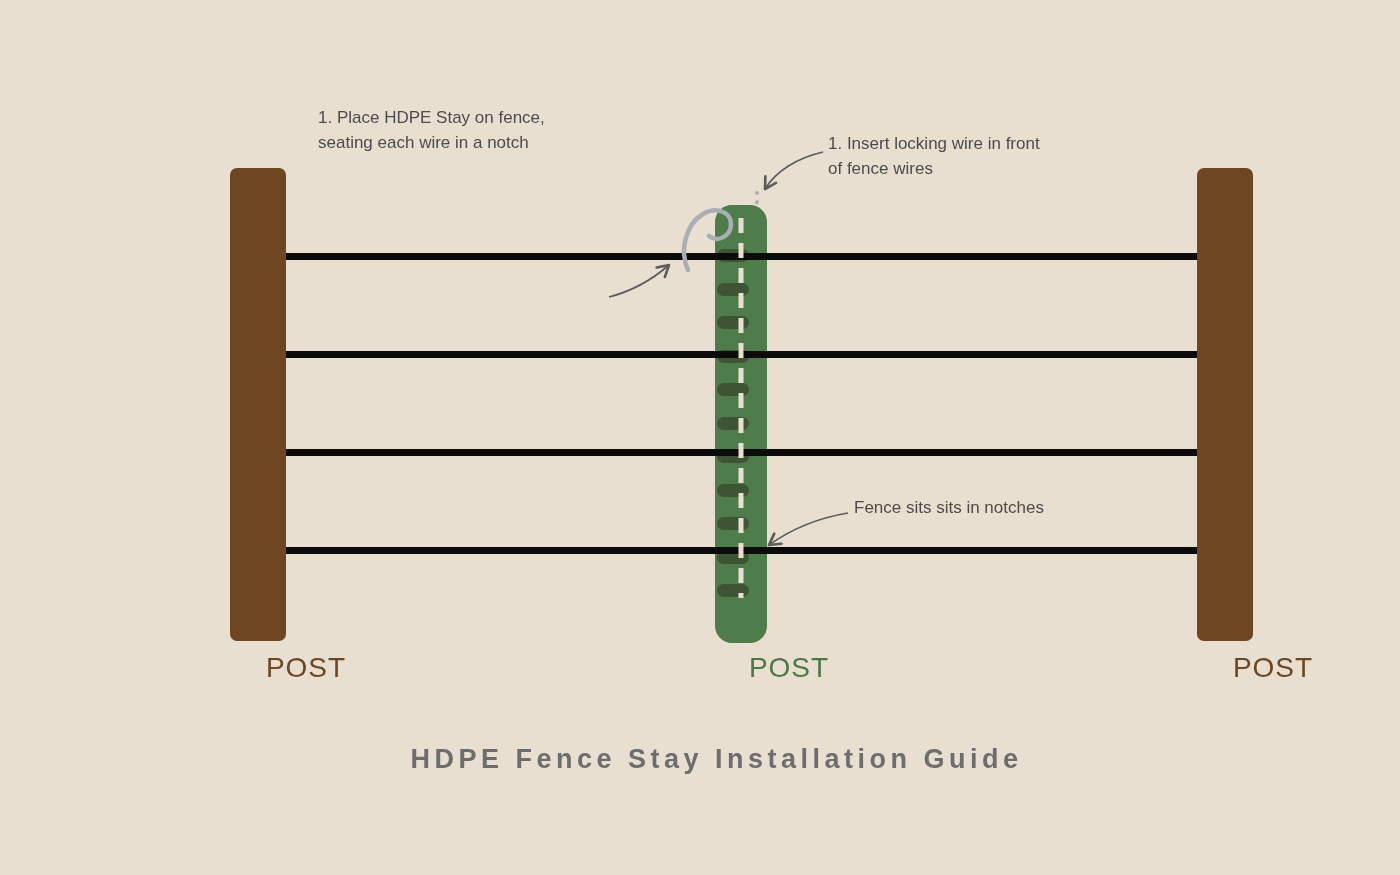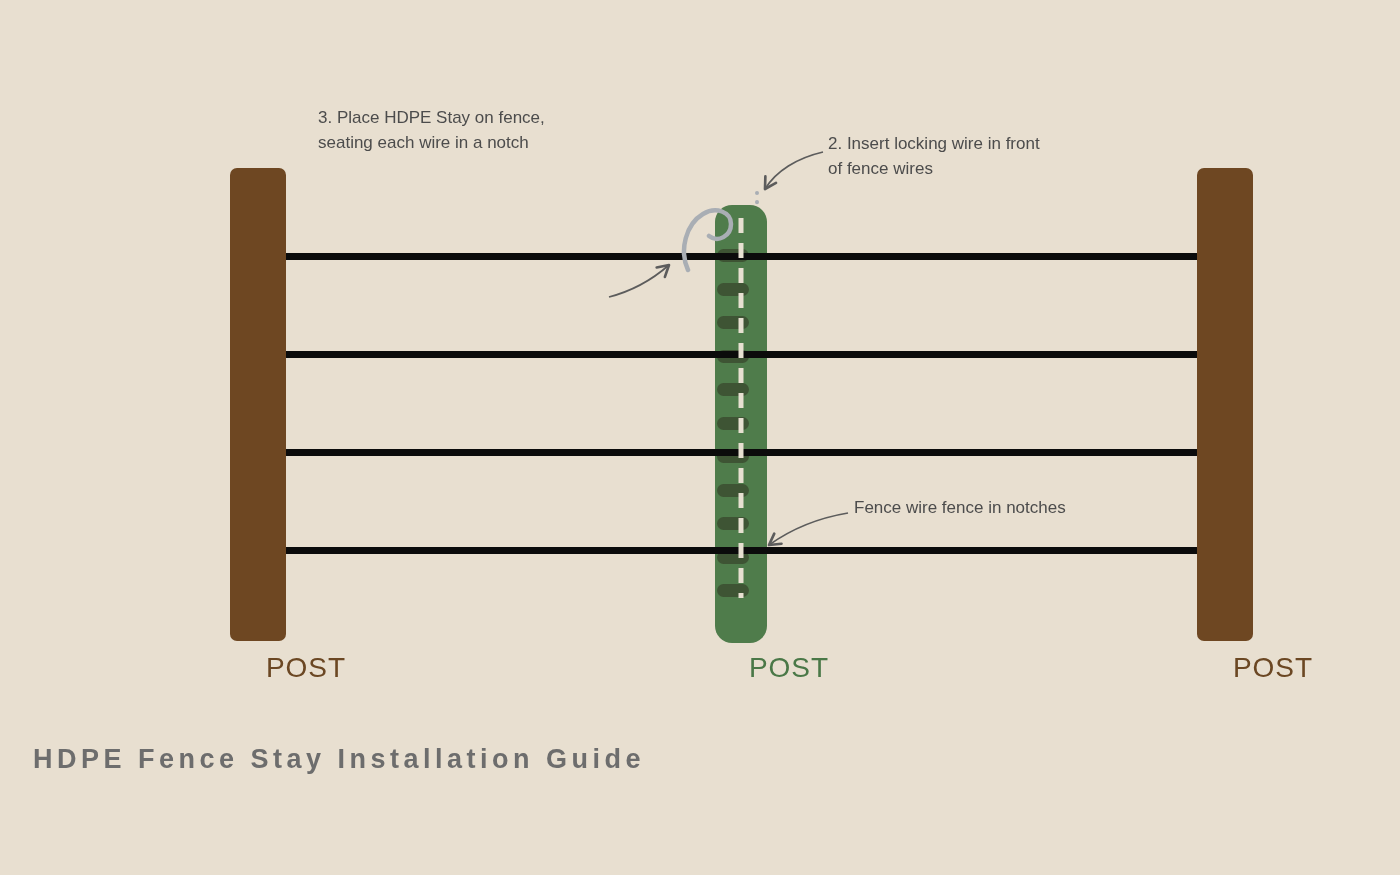--- a/index.html
+++ b/index.html
@@ -81,21 +81,21 @@
     margin-left: 48px;
   }
   .post-label { color: #6b4723; }
   .stay-label { color: #4a7847; }
   .title {
     position: absolute;
     left: 0;
     right: 0;
     top: 744px;
     z-index: 6;
-    text-align: left;
+    text-align: center;
     font-size: 27px;
     font-weight: bold;
     letter-spacing: 4.5px;
     color: #6d6d6d;
     padding-left: 33px;
   }
 </style>
 </head>
 <body>
 
@@ -130,25 +130,25 @@
       </marker>
     </defs>
     <line x1="741" y1="218" x2="741" y2="598" stroke="#e7e0d1" stroke-width="5" stroke-dasharray="15 10"></line>
     <path d="M688,270 C679,250 686,224 703,214 C716,206 731,212 731,224 C731,236 718,243 709,236" fill="none" stroke="#a9aeb4" stroke-width="4.5" stroke-linecap="round"></path>
     <path d="M757,193 L757,211" fill="none" stroke="#a9aeb4" stroke-width="4" stroke-linecap="round" stroke-dasharray="0.1 9"></path>
     <path d="M823,152 C797,158 776,171 765,189" fill="none" stroke="#5c5c5c" stroke-width="1.7" marker-end="url(#arrowhead)"></path>
     <path d="M609,297 C632,291 653,279 669,265" fill="none" stroke="#5c5c5c" stroke-width="1.7" marker-end="url(#arrowhead)"></path>
     <path d="M848,513 C818,518 790,530 769,545" fill="none" stroke="#5c5c5c" stroke-width="1.7" marker-end="url(#arrowhead)"></path>
   </svg>
 
-  <div class="annotation" style="left:318px; top:106px">3. Place HDPE Stay on fence,
+  <div class="annotation" style="left:318px; top:106px">1. Place HDPE Stay on fence,
 seating each wire in a notch</div>
-  <div class="annotation" style="left:828px; top:132px">2. Insert locking wire in front
+  <div class="annotation" style="left:828px; top:132px">1. Insert locking wire in front
 of fence wires</div>
-  <div class="annotation" style="left:854px; top:496px">Fence wire fence in notches</div>
+  <div class="annotation" style="left:854px; top:496px">Fence sits sits in notches</div>
 
   <div class="part-label post-label" style="left:258px">POST</div>
   <div class="part-label stay-label" style="left:741px">POST</div>
   <div class="part-label post-label" style="left:1225px">POST</div>
 
   <div class="title">HDPE Fence Stay Installation Guide</div>
 
 </div>
 
 </body></html>

